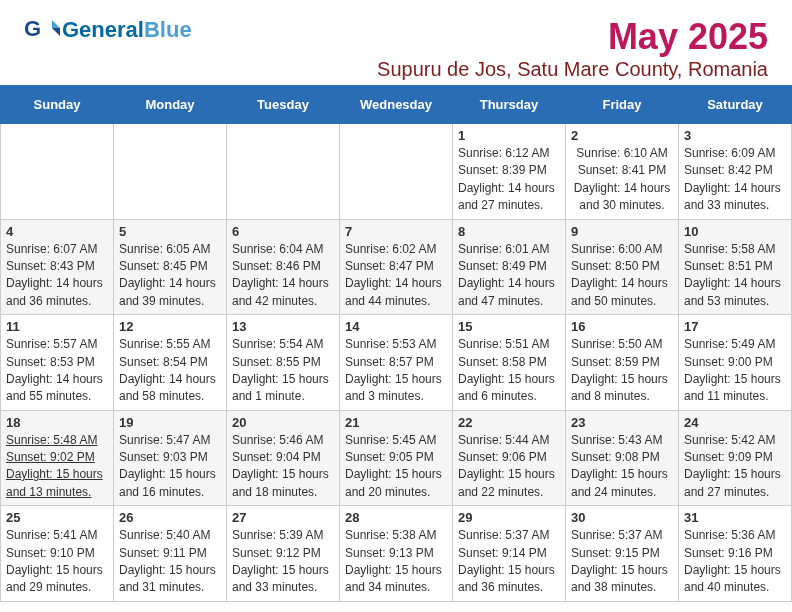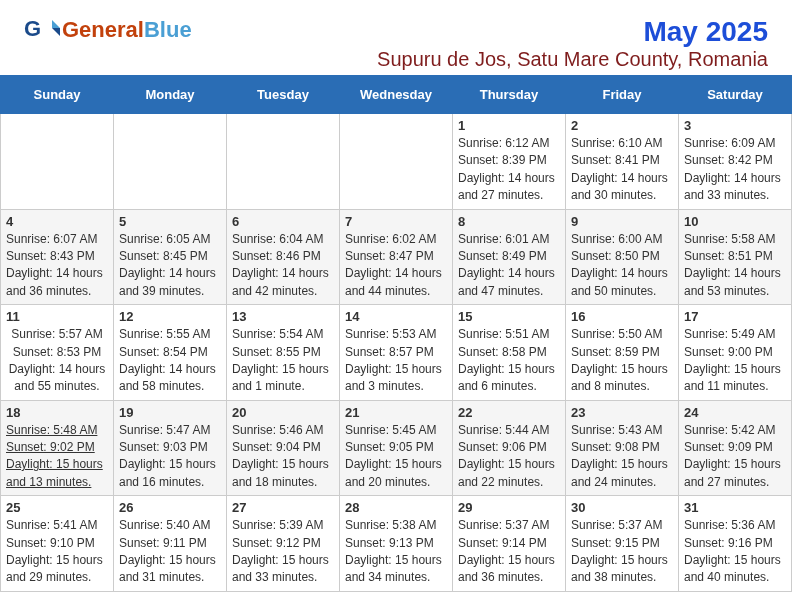--- a/index.html
+++ b/index.html
@@ -1,22 +1,22 @@
 <!DOCTYPE html>
 <html><head>
   <meta charset="utf-8">
   <style>
     * { box-sizing: border-box; margin: 0; padding: 0; }
     body { font-family: Arial, sans-serif; background: #fff; width: 792px; min-height: 612px; }
     .header { padding: 16px 24px 4px 24px; display: flex; align-items: flex-start; justify-content: space-between; }
     .logo { display: flex; flex-direction: column; align-items: flex-start; }
     .logo-text { font-size: 22px; font-weight: bold; color: #1a4a8a; }
-    .logo-text span { color: #c2410c; }
+    .logo-text span { color: #0369a1; }
     .title-block { text-align: right; }
-    .title-block h1 { font-size: 28px; color: #1d4ed8; font-weight: bold; }
+    .title-block h1 { font-size: 36px; color: #be185d; font-weight: bold; }
     .title-block h2 { font-size: 20px; color: #7f1d1d; font-weight: normal; }
     .calendar { width: 100%; border-collapse: collapse; margin: 0; }
     .calendar thead th { background: #2a6db5; color: #fff; font-size: 13px; padding: 11px 4px; text-align: center; border: 1px solid #2a6db5; font-weight: bold; }
     .calendar tbody td { border: 1px solid #ccc; vertical-align: top; padding: 4px 5px; width: 113px; min-height: 80px; font-size: 11px; color: #333; background: #fff; }
     .calendar tbody tr:nth-child(even) td { background: #f5f5f5; }
     .day-num { font-weight: bold; font-size: 13px; margin-bottom: 2px; }
     .day-info { font-size: 12px; line-height: 1.45; color: #333; }
     .empty-cell { background: #fff !important; }
     .logo-icon { display: inline-block; width: 36px; height: 28px; position: relative; margin-right: 2px; vertical-align: middle; }
     .logo-wrapper { display: flex; align-items: center; }
@@ -64,21 +64,21 @@
           <td class="empty-cell"></td>
           <td>
             <div class="day-num">1</div>
             <div class="day-info" style="white-space: pre-line;">Sunrise: 6:12 AM
 Sunset: 8:39 PM
 Daylight: 14 hours
 and 27 minutes.</div>
           </td>
           <td>
             <div class="day-num">2</div>
-            <div class="day-info" style="white-space: pre-line;">Sunrise: 6:10 AM
+            <div class="day-info" style="white-space: pre-line; text-align: center;">Sunrise: 6:10 AM
 Sunset: 8:41 PM
 Daylight: 14 hours
 and 30 minutes.</div>
           </td>
           <td>
             <div class="day-num">3</div>
             <div class="day-info" style="white-space: pre-line;">Sunrise: 6:09 AM
 Sunset: 8:42 PM
 Daylight: 14 hours
 and 33 minutes.</div>
@@ -131,21 +131,21 @@
             <div class="day-num">10</div>
             <div class="day-info" style="white-space: pre-line;">Sunrise: 5:58 AM
 Sunset: 8:51 PM
 Daylight: 14 hours
 and 53 minutes.</div>
           </td>
         </tr>
         <tr>
           <td>
             <div class="day-num">11</div>
-            <div class="day-info" style="white-space: pre-line; text-align: center;">Sunrise: 5:57 AM
+            <div class="day-info" style="white-space: pre-line;">Sunrise: 5:57 AM
 Sunset: 8:53 PM
 Daylight: 14 hours
 and 55 minutes.</div>
           </td>
           <td>
             <div class="day-num">12</div>
             <div class="day-info" style="white-space: pre-line;">Sunrise: 5:55 AM
 Sunset: 8:54 PM
 Daylight: 14 hours
 and 58 minutes.</div>

